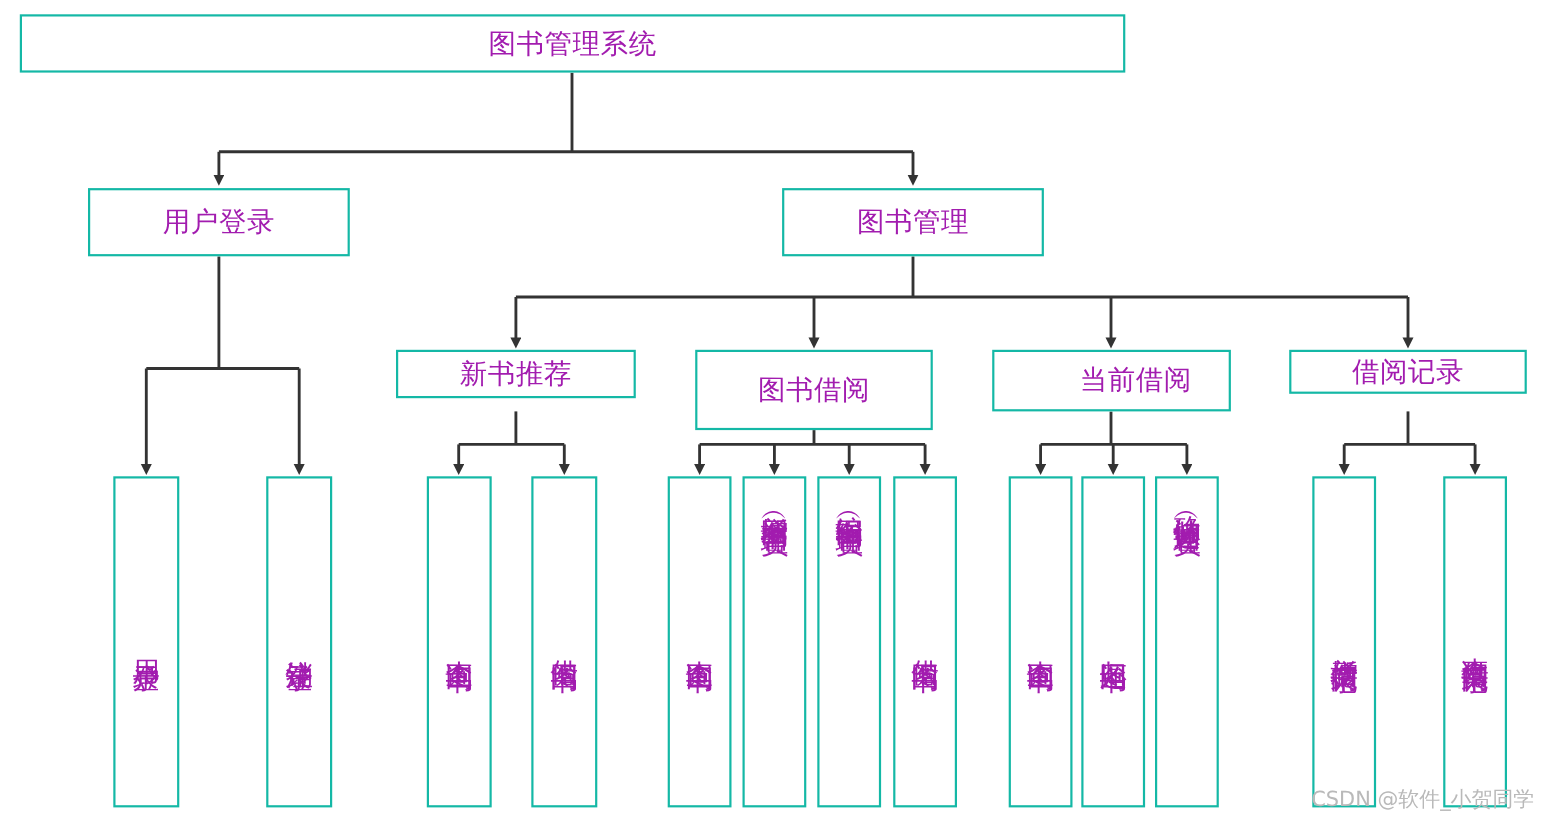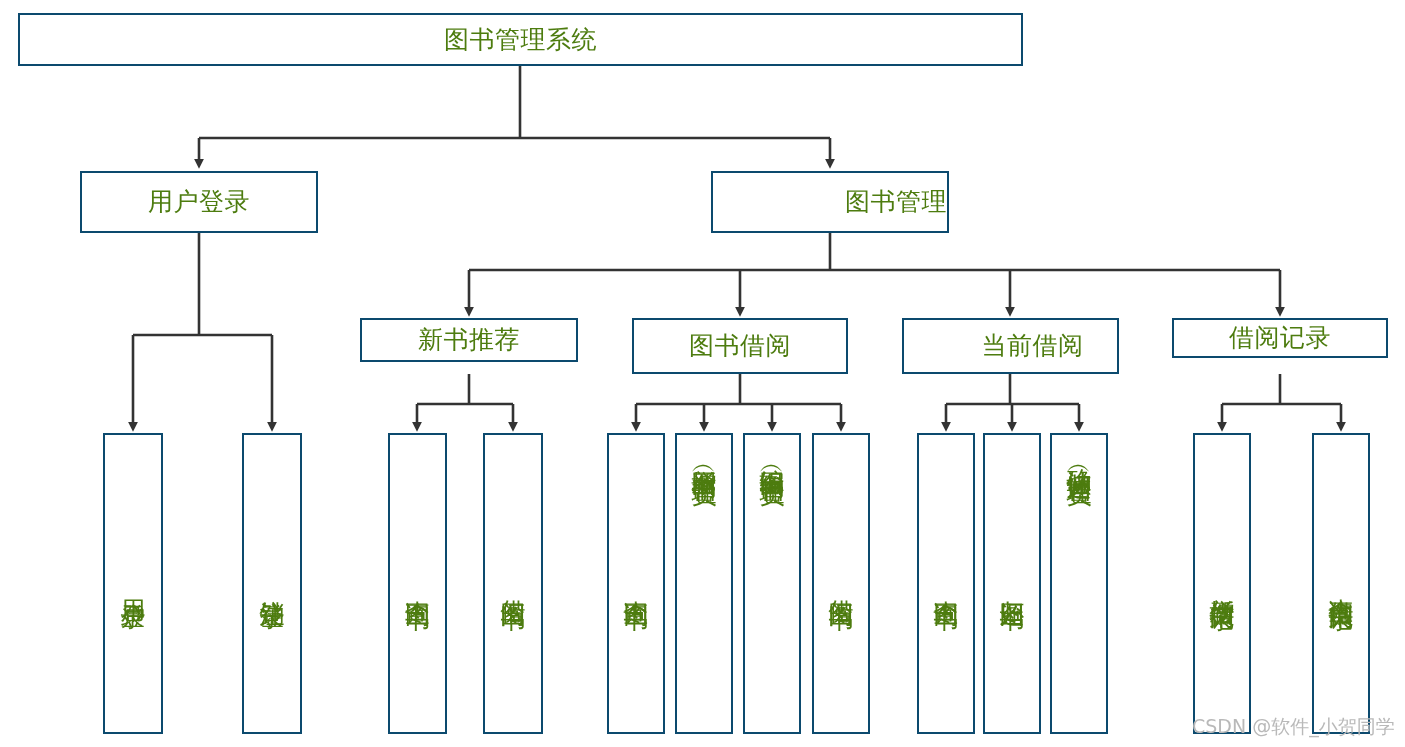--- a/index.html
+++ b/index.html
@@ -23,25 +23,25 @@
     left: 0;
     top: 0;
     width: 1405px;
     height: 747px;
     pointer-events: none;
   }
   .node {
     position: absolute;
     box-sizing: border-box;
     background: #ffffff;
-    border: 2px solid #0c4a6e;
+    border: 2px solid #14b8a6;
     display: flex;
     align-items: center;
     justify-content: center;
-    color: #4d7c0f;
+    color: #a21caf;
   }
   .node .label {
     display: block;
     text-align: center;
     line-height: 1.12;
     white-space: pre;
   }
   .node.horizontal .label {
     writing-mode: horizontal-tb;
     font-size: 25px;
@@ -129,28 +129,28 @@
     </g>
   </svg>
 
   <div class="node horizontal root" style="left:18px; top:13px; width:1005px; height:53px;">
     <span class="label">图书管理系统</span>
   </div>
 
   <div class="node horizontal" style="left:80px; top:171px; width:238px; height:62px;">
     <span class="label">用户登录</span>
   </div>
-  <div class="node horizontal" style="left:711px; top:171px; width:238px; height:62px;justify-content:flex-end;">
+  <div class="node horizontal" style="left:711px; top:171px; width:238px; height:62px;">
     <span class="label">图书管理</span>
   </div>
 
   <div class="node horizontal" style="left:360px; top:318px; width:218px; height:44px;">
     <span class="label">新书推荐</span>
   </div>
-  <div class="node horizontal" style="left:632px; top:318px; width:216px; height:56px;">
+  <div class="node horizontal" style="left:632px; top:318px; width:216px; height:73px;">
     <span class="label">图书借阅</span>
   </div>
   <div class="node horizontal" style="left:902px; top:318px; width:217px; height:56px;padding-left:44px;">
     <span class="label">当前借阅</span>
   </div>
   <div class="node horizontal" style="left:1172px; top:318px; width:216px; height:40px;">
     <span class="label">借阅记录</span>
   </div>
 
   <div class="node vertical mid" style="left:103px; top:433px; width:60px; height:301px;">

